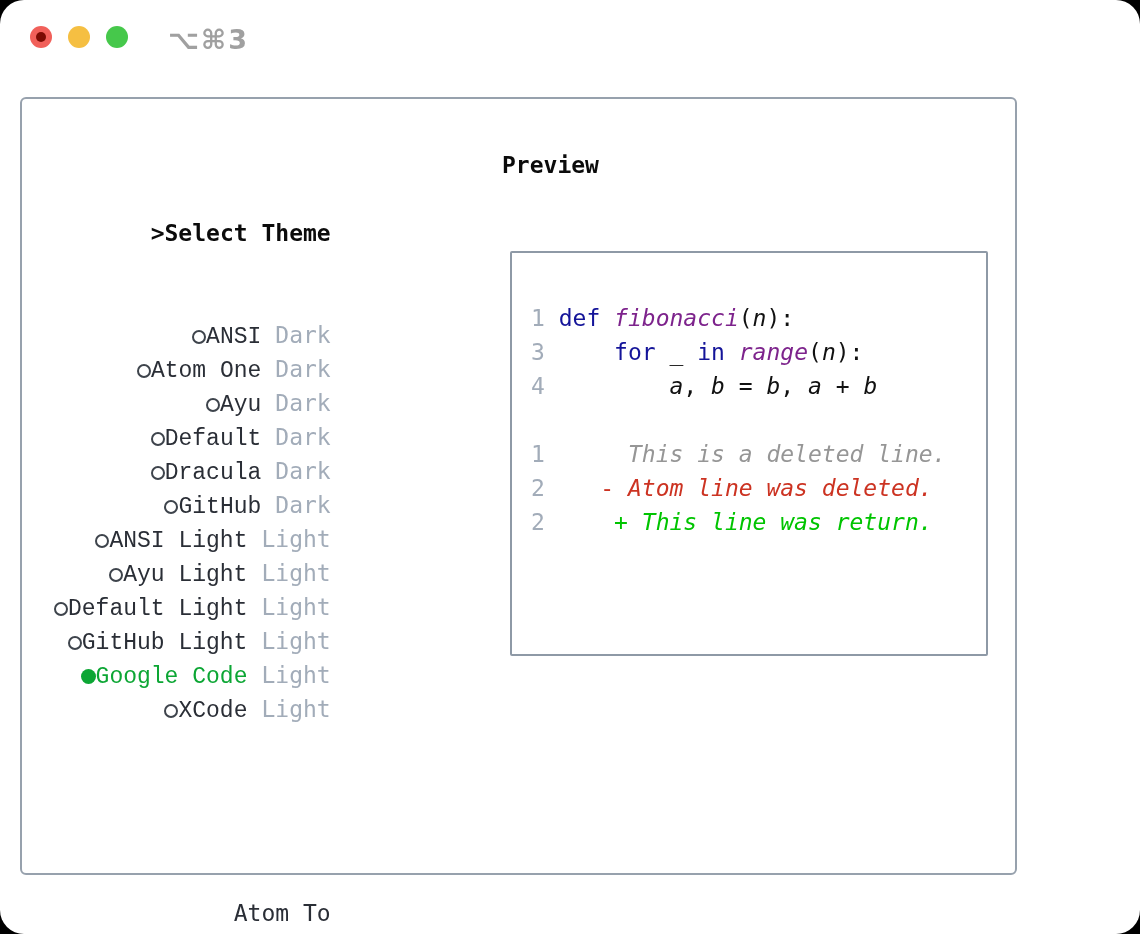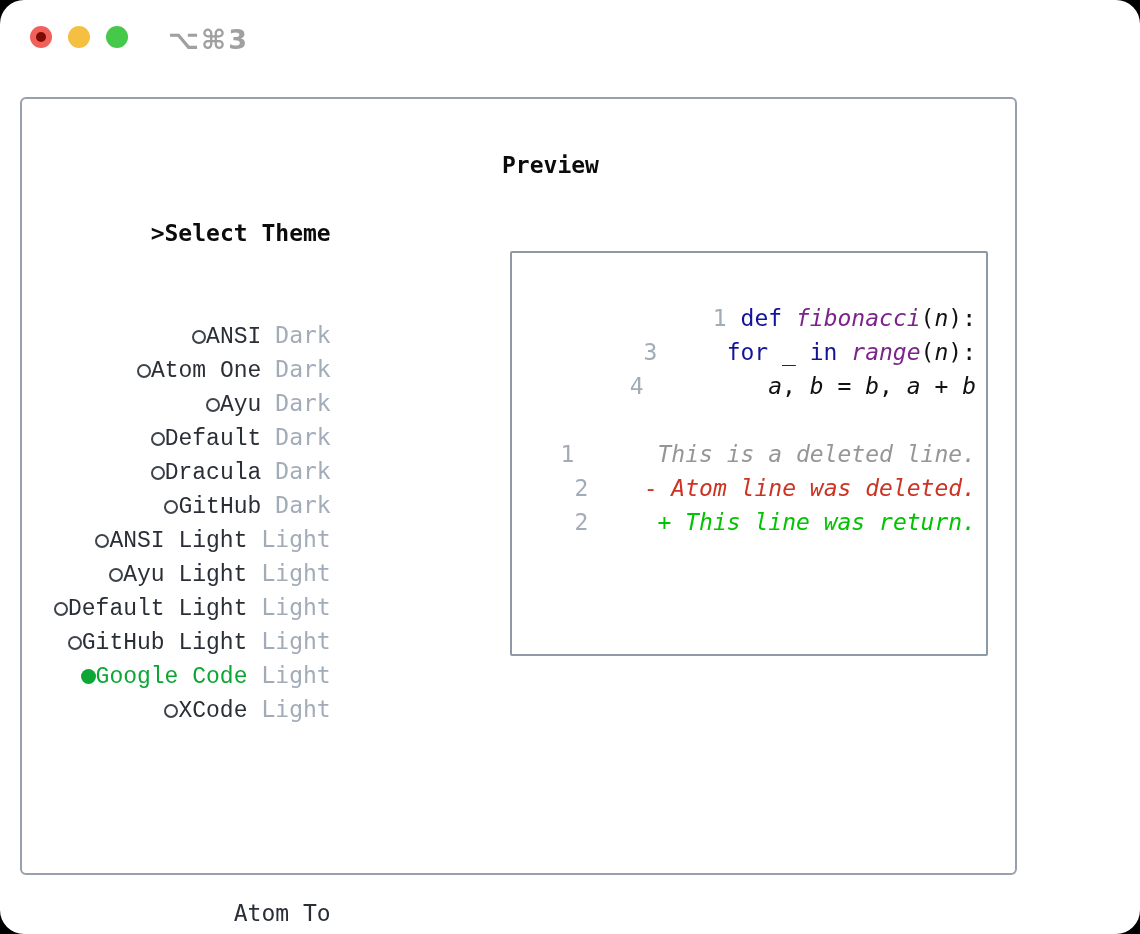--- a/index.html
+++ b/index.html
@@ -60,21 +60,21 @@
   .tname{color:var(--text-dark);font-family:Liberation Mono, monospace;}
   .row.selected .tname{color:var(--accent-green);margin-top:16px;}
   .tvariant{color:var(--muted);margin-left:14px;}
   .spacer{height:34px;}
 
   .col-right{position:absolute;left:480px;top:49px;font-size:23px;line-height:34px;}
   .preview-title{height:34px;font-weight:bold;color:var(--heading);white-space:pre;}
   .preview-box{
     position:absolute;left:8px;top:103px;width:478px;height:405px;
     border:2px solid var(--box-border);border-radius:2px;background:#fff;
-    padding:48px 10px 0 0;overflow:hidden;text-align:right;
+    padding:48px 10px 0 19px;overflow:hidden;
   }
   .pline{height:34px;white-space:pre;color:#111;}
   .pline .ln{color:var(--muted);}
   .gap{height:34px;}
   .kw{color:var(--kw);}
   .fn{color:var(--fn);}
   .lit{color:var(--lit);}
   .ctx{color:var(--ctx);}
   .del{color:var(--diff-deleted);}
   .add{color:var(--diff-added);}

